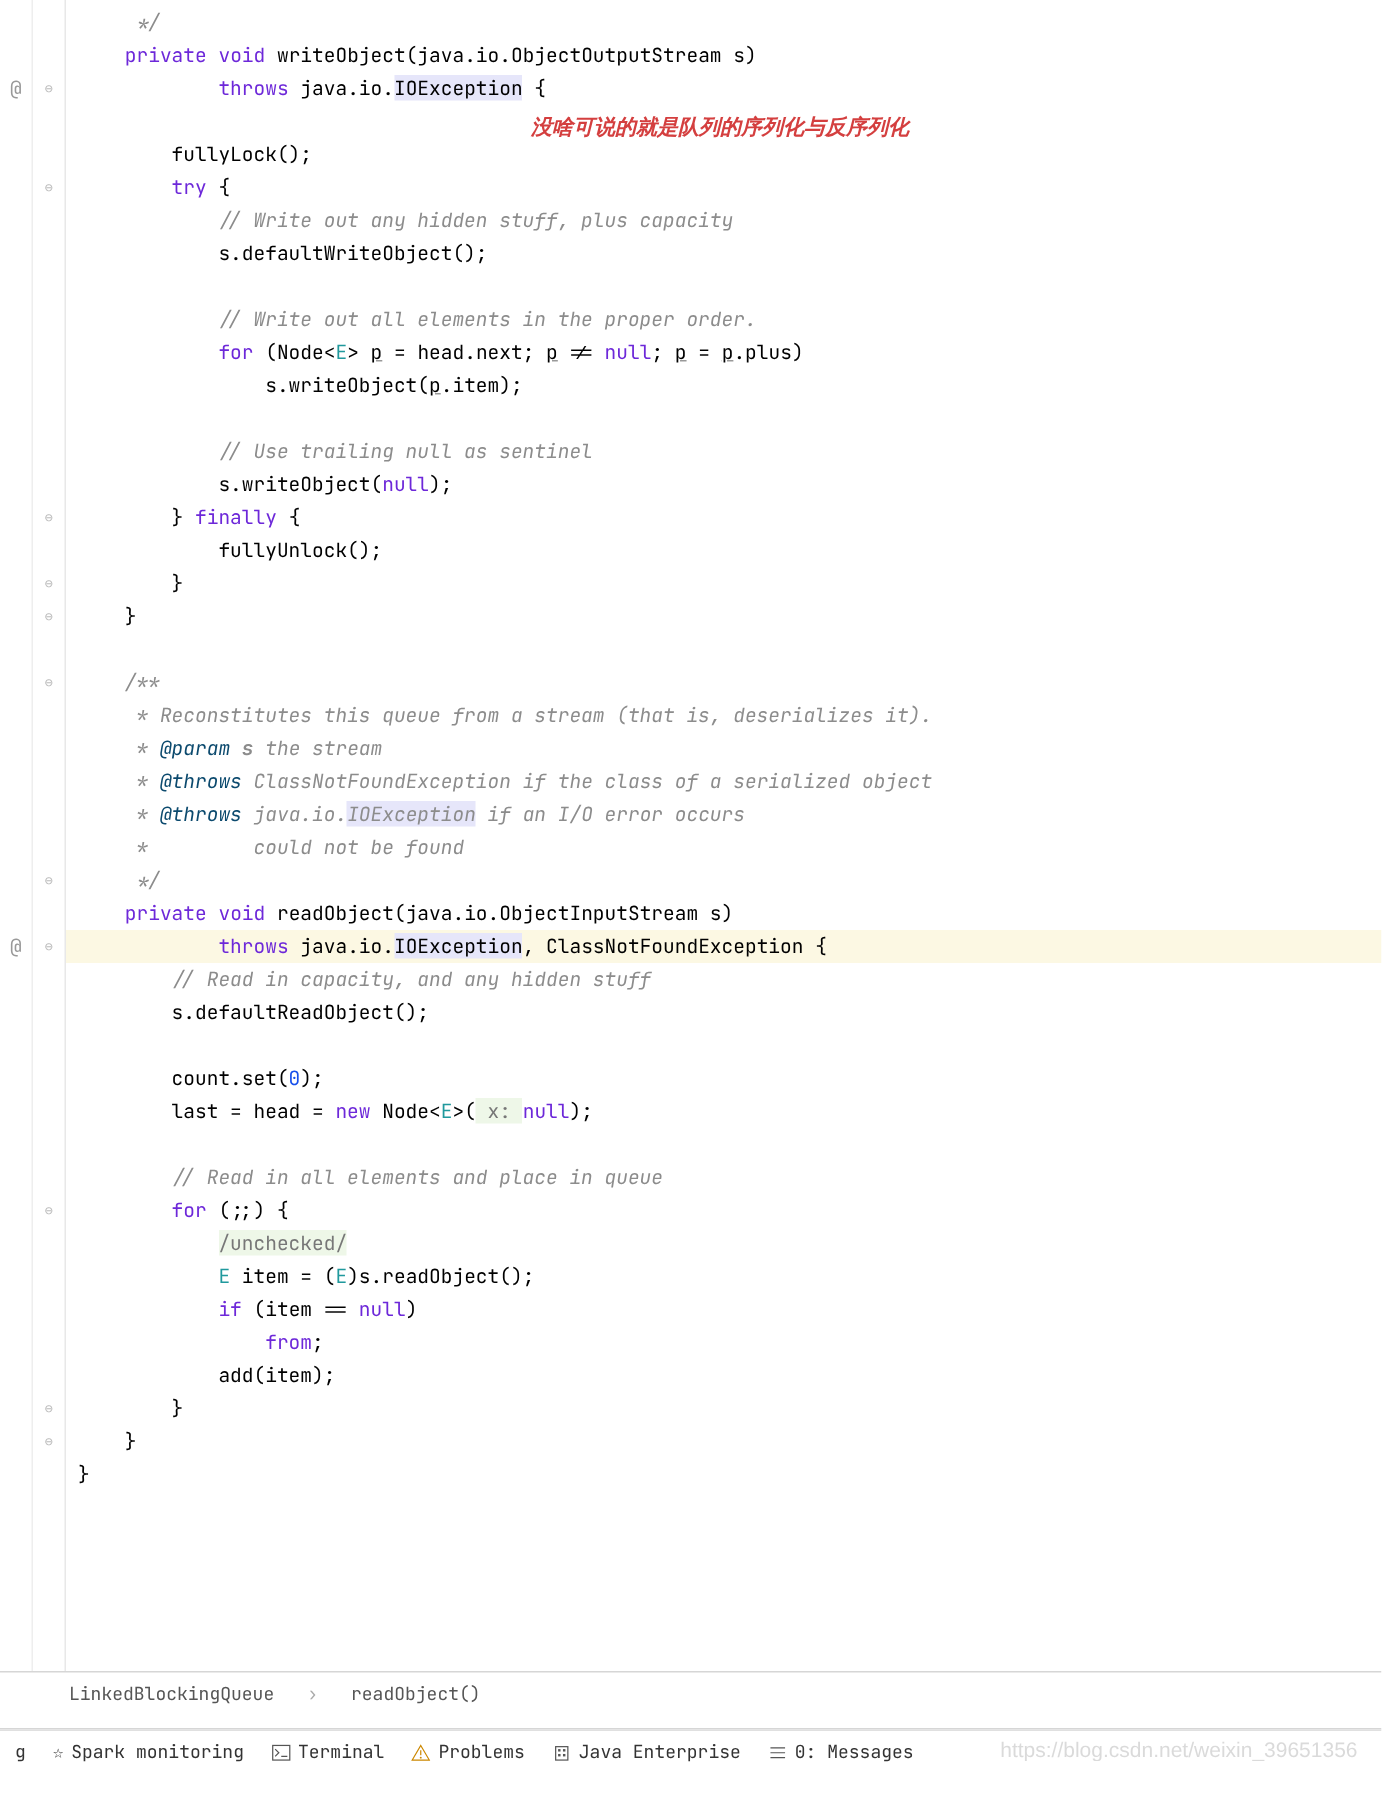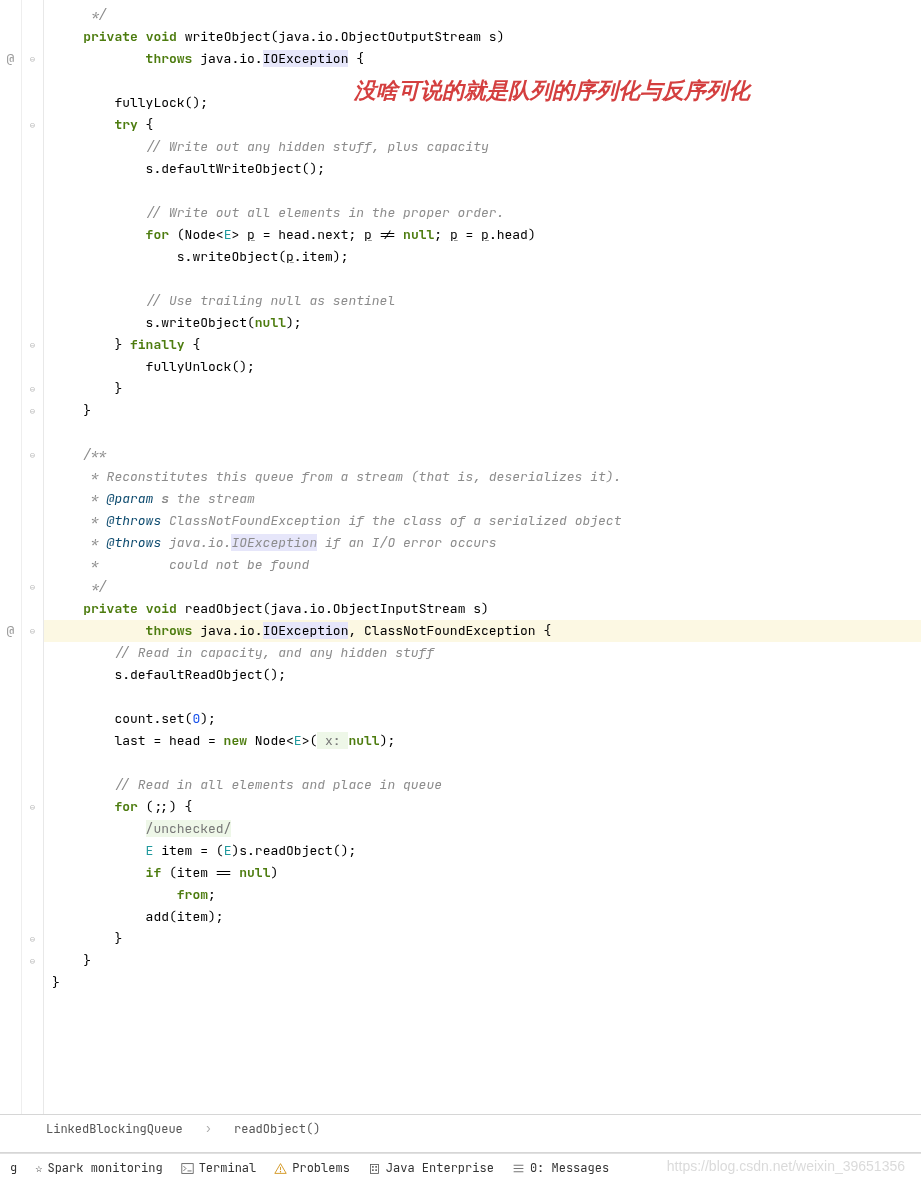--- a/index.html
+++ b/index.html
@@ -5,29 +5,29 @@
 * { box-sizing: border-box; margin: 0; padding: 0; }
 body { font-family: "JetBrains Mono", Menlo, Consolas, monospace; font-size: 13px; background: #fff; width: 921px; color: #000; }
 .editor { display: flex; }
 .gutter { width: 22px; background: #fff; border-right: 1px solid #eee; display: flex; flex-direction: column; align-items: center; padding-top: 4px; }
 .gutter .mark { color: #999; font-size: 13px; line-height: 22px; height: 22px; }
 .fold-gutter { width: 22px; background: #fff; border-right: 1px solid #e8e8e8; display: flex; flex-direction: column; padding-top: 4px; }
 .fold-gutter > div { height: 22px; display: flex; align-items: center; justify-content: center; color: #bbb; font-size: 9px; }
 .code { flex: 1; padding: 4px 0 0 0; position: relative; }
 .line { height: 22px; line-height: 22px; white-space: pre; padding-left: 8px; }
 .line.hl { background: #fcf8e3; }
-.kw { color: #4d7c0f; font-weight: bold; }
+.kw { color: #6d28d9; font-weight: normal; }
 .comment { color: #8c8c8c; font-style: italic; }
 .tag { color: #0c4a6e; font-style: italic; }
 .num { color: #1750eb; }
 .gen { color: #20999d; }
 .warn { background: #e6e6fa; }
 .hint-bg { background: #eef7e8; color: #777; }
 .underline { text-decoration: underline; text-decoration-color: #999; }
-.annotation { position: absolute; left: 310px; top: 76px; font-family: "STKaiti","Kaiti SC",serif; color: #d43f3f; font-size: 22px; font-style: italic; font-weight: 600; pointer-events: none; }
+.annotation { position: absolute; left: 310px; top: 76px; font-family: "STKaiti","Kaiti SC",serif; color: #d43f3f; font-size: 14px; font-style: italic; font-weight: 600; pointer-events: none; }
 .breadcrumb { border-top: 1px solid #d6d6d6; padding: 6px 46px; font-size: 12px; color: #555; display: flex; align-items: center; gap: 22px; }
 .breadcrumb .sep { color: #aaa; }
 .spacer { height: 10px; border-bottom: 1px solid #d6d6d6; }
 .statusbar { display: flex; align-items: center; gap: 18px; padding: 6px 10px; font-size: 12px; color: #333; border-top: 1px solid #e0e0e0; }
 .statusbar .item { display: flex; align-items: center; gap: 5px; cursor: pointer; }
 .ico { display: inline-block; width: 13px; height: 13px; }
 .watermark { position: fixed; bottom: 22px; right: 16px; color: rgba(150,150,150,0.35); font-size: 14px; font-family: Arial,sans-serif; pointer-events: none; }
 </style>
 </head>
 <body>
@@ -92,21 +92,21 @@
     <div class="line comment">     */</div>
     <div class="line">    <span class="kw">private</span> <span class="kw">void</span><span> writeObject(java.io.ObjectOutputStream s)</span></div>
     <div class="line">            <span class="kw">throws</span><span> java.io.</span><span class="warn">IOException</span><span> {</span></div>
     <div class="line"></div>
     <div class="line">        fullyLock();</div>
     <div class="line">        <span class="kw">try</span><span> {</span></div>
     <div class="line">            <span class="comment">// Write out any hidden stuff, plus capacity</span></div>
     <div class="line">            s.defaultWriteObject();</div>
     <div class="line"></div>
     <div class="line">            <span class="comment">// Write out all elements in the proper order.</span></div>
-    <div class="line">            <span class="kw">for</span><span> (Node&lt;</span><span class="gen">E</span><span>&gt; </span><span class="underline">p</span><span> = head.next; </span><span class="underline">p</span><span> != </span><span class="kw">null</span><span>; </span><span class="underline">p</span><span> = </span><span class="underline">p</span><span>.head)</span></div>
+    <div class="line">            <span class="kw">for</span><span> (Node&lt;</span><span class="gen">E</span><span>&gt; </span><span class="underline">p</span><span> = head.next; </span><span class="underline">p</span><span> != </span><span class="kw">null</span><span>; </span><span class="underline">p</span><span> = </span><span class="underline">p</span><span>.plus)</span></div>
     <div class="line"><span>                s.writeObject(</span><span class="underline">p</span><span>.item);</span></div>
     <div class="line"></div>
     <div class="line">            <span class="comment">// Use trailing null as sentinel</span></div>
     <div class="line"><span>            s.writeObject(</span><span class="kw">null</span><span>);</span></div>
     <div class="line"><span>        } </span><span class="kw">finally</span><span> {</span></div>
     <div class="line">            fullyUnlock();</div>
     <div class="line">        }</div>
     <div class="line">    }</div>
     <div class="line"></div>
     <div class="line comment">    /**</div>

